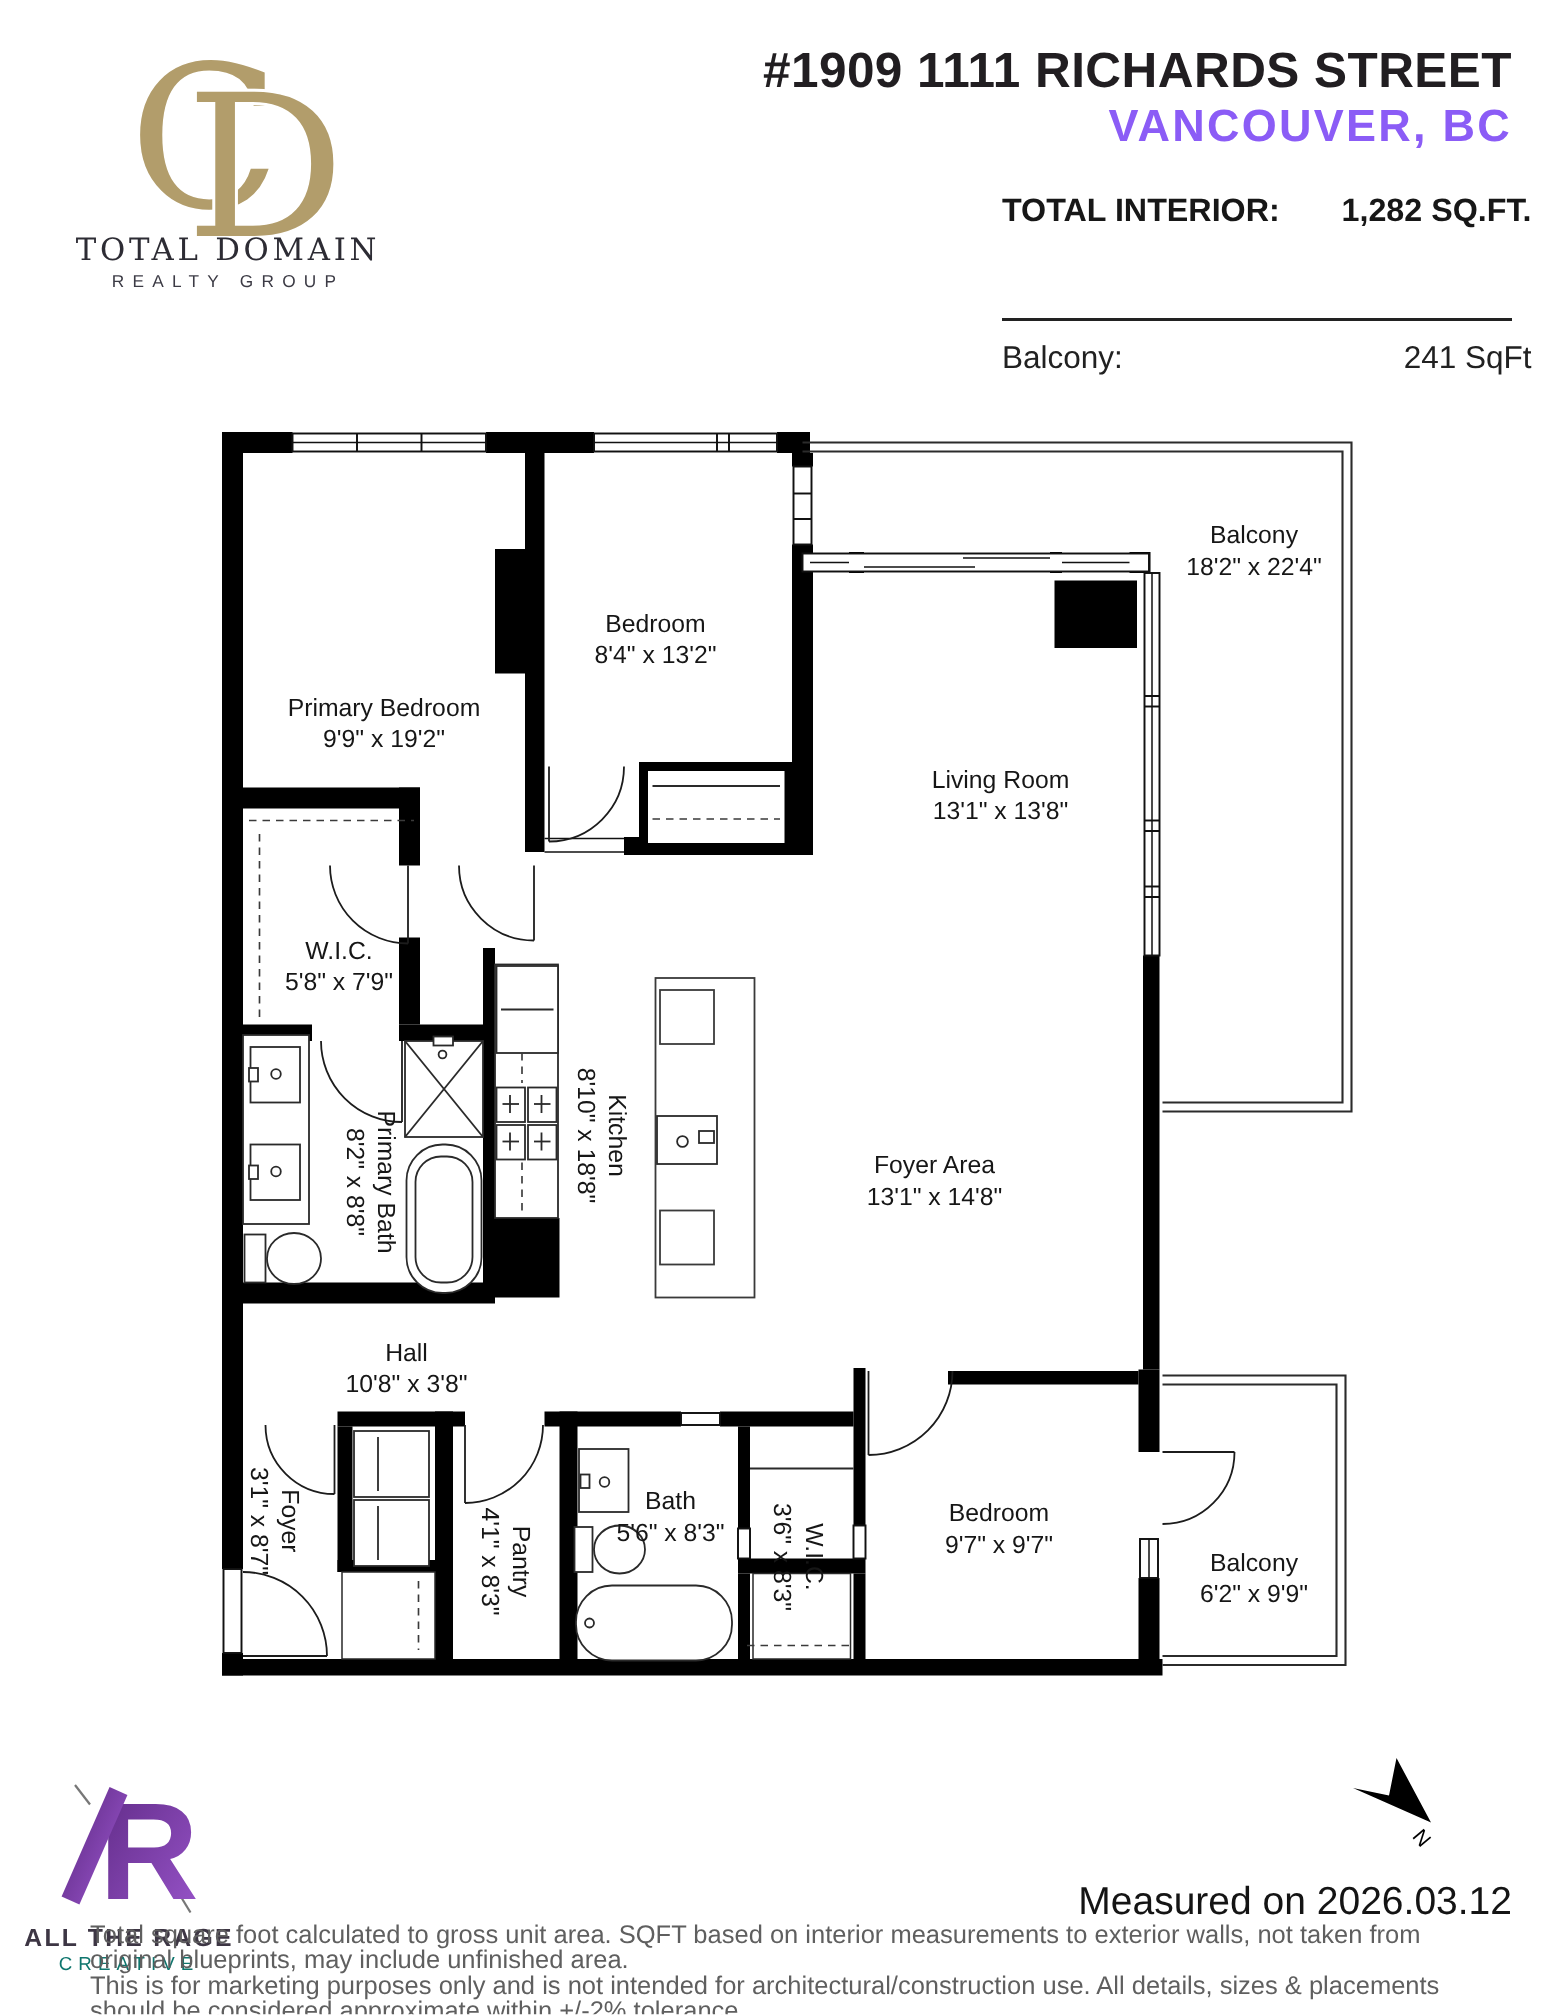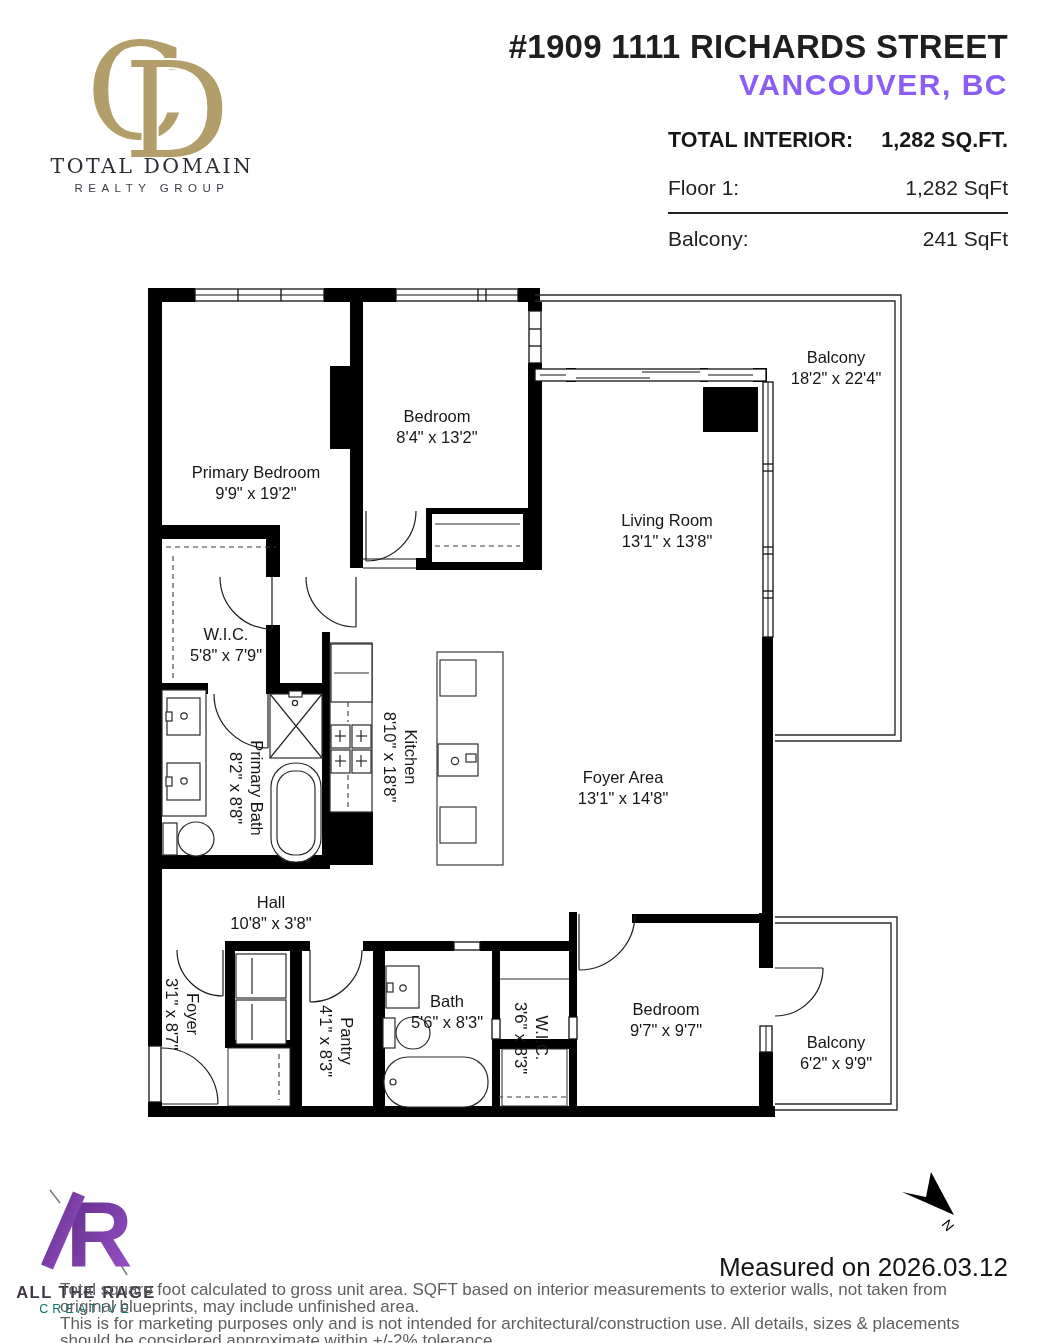--- a/index.html
+++ b/index.html
@@ -3,21 +3,21 @@
 <meta charset="utf-8">
 <style>
   html,body{margin:0;padding:0;background:#fff;}
   .page{position:relative;width:1038px;height:1343px;background:#ffffff;overflow:hidden;
         font-family:"Liberation Sans",sans-serif;color:#1a1a1a;}
   
   .addr1{position:absolute;right:30px;top:28px;font-size:33px;font-weight:800;
          letter-spacing:.3px;color:#211e21;white-space:nowrap;}
   .addr2{position:absolute;right:30px;top:68px;font-size:30px;font-weight:700;
          letter-spacing:1.5px;color:#8b5cf6;white-space:nowrap;}
-  .hrow{position:absolute;left:668px;right:30px;display:flex;justify-content:space-between;}
+  .hrow{position:absolute;left:668px;right:17px;display:flex;justify-content:space-between;}
   .hrow.total{top:128px;font-size:21.5px;font-weight:800;color:#171717;}
   .hrow.r1{top:176px;font-size:21px;font-weight:400;color:#212121;}
   .hrow.r2{top:227px;font-size:21px;font-weight:400;color:#212121;}
   .hdivider{position:absolute;left:668px;right:30px;top:212px;border-top:2px solid #222;}
   
   .cd-name{position:absolute;left:32px;top:154px;width:240px;text-align:center;
            font-family:"DejaVu Serif",serif;font-size:20.5px;letter-spacing:2.5px;color:#2d2c34;}
   .cd-tag{position:absolute;left:32px;top:182px;width:240px;text-align:center;
           font-family:"Liberation Sans",sans-serif;font-size:11.5px;letter-spacing:5.5px;color:#3c3b45;}
   
@@ -252,24 +252,20 @@
     </g>
   </svg>
 
   <div class="addr1">#1909 1111 RICHARDS STREET</div>
   <div class="addr2">VANCOUVER, BC</div>
 
   <div class="hrow total">
     <span>TOTAL INTERIOR:</span>
     <span>1,282 SQ.FT.</span>
   </div>
-  <div class="hrow r1">
-    <span>Floor 1:</span>
-    <span>1,282 SqFt</span>
-  </div>
   <div class="hdivider"></div>
   <div class="hrow r2">
     <span>Balcony:</span>
     <span>241 SqFt</span>
   </div>
 
   <div class="cd-name">TOTAL DOMAIN</div>
   <div class="cd-tag">REALTY GROUP</div>
 
   <div class="room-label" style="left:256px;top:483px">

